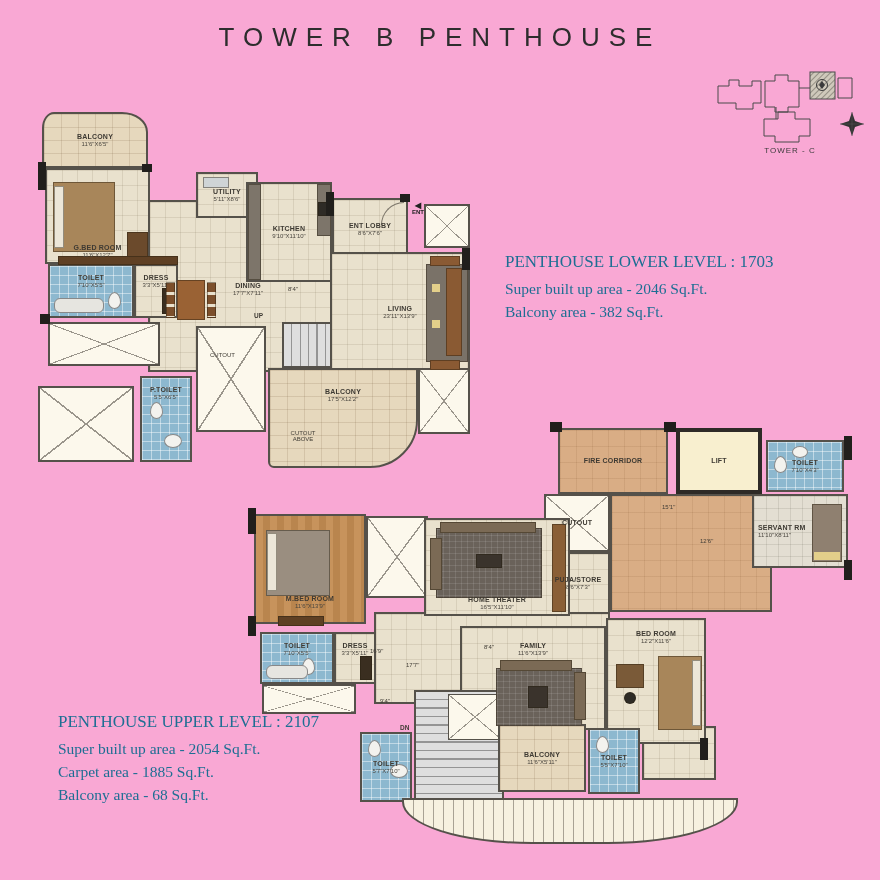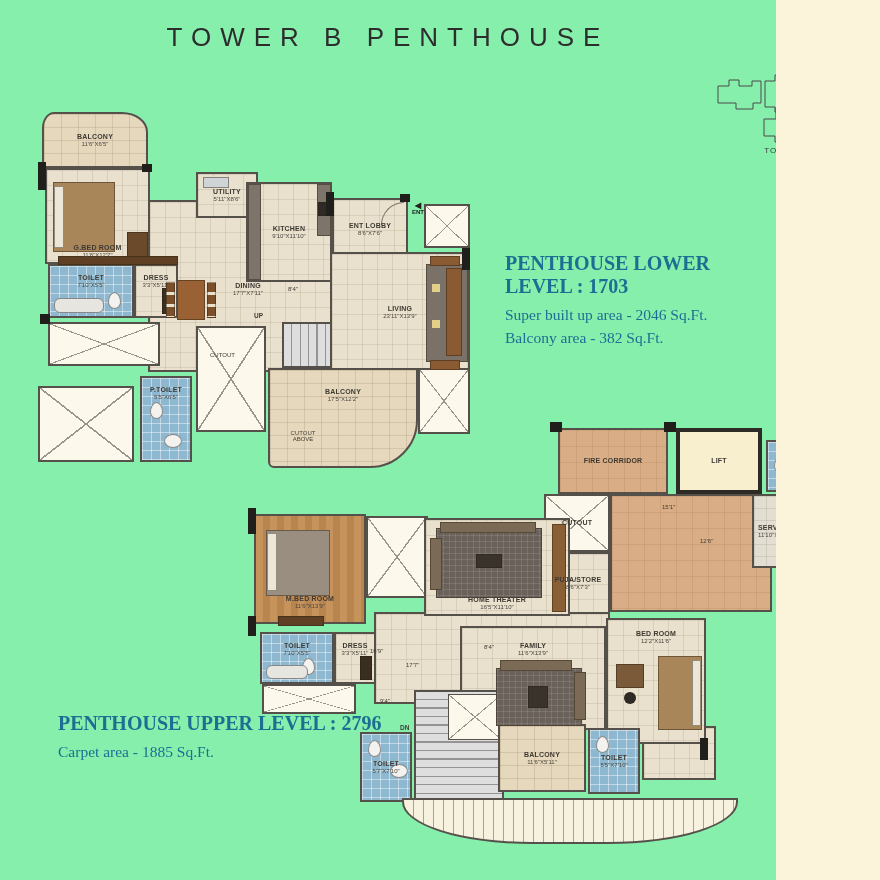--- a/index.html
+++ b/index.html
@@ -1,21 +1,21 @@
 <!DOCTYPE html>
 <html><head>
 <meta charset="utf-8">
 <style>
   html,body{margin:0;padding:0;background:#fbf3da;}
-  .page{position:relative;width:776px;height:880px;background:#86efac;overflow:hidden;font-family:"Liberation Sans",sans-serif;}
+  .page{position:relative;width:880px;height:880px;background:#f9a8d4;overflow:hidden;font-family:"Liberation Sans",sans-serif;}
   .title{position:absolute;top:22px;left:0;right:0;margin:0;text-align:center;font-size:26px;font-weight:400;
          letter-spacing:9px;color:#2d2d2d;font-family:"Liberation Sans",sans-serif;}
   
   .info{position:absolute;font-family:"Liberation Serif",serif;color:#1d6e93;}
-  .info .h{font-size:20px;font-weight:700;margin-bottom:5px;}
+  .info .h{font-size:17px;font-weight:400;margin-bottom:5px;}
   .info .l{font-size:15.5px;line-height:23px;}
   .info1{left:505px;top:252px;}
   .info2{left:58px;top:712px;}
   
   .keyplan{position:absolute;left:712px;top:66px;width:156px;height:92px;text-align:center;}
   .kp-label{font-size:8px;color:#3a3a3a;letter-spacing:1px;margin-top:-4px;}
   
   .plan{position:absolute;}
   .plan1{left:30px;top:100px;width:440px;height:372px;}
   .plan2{left:248px;top:420px;width:624px;height:428px;}
@@ -327,17 +327,19 @@
     <div class="wblk" style="left:302px;top:2px;width:12px;height:10px;"></div>
     <div class="wblk" style="left:416px;top:2px;width:12px;height:10px;"></div>
     <div class="wblk" style="left:596px;top:16px;width:8px;height:24px;"></div>
     <div class="wblk" style="left:596px;top:140px;width:8px;height:20px;"></div>
     <div class="wblk" style="left:0px;top:88px;width:8px;height:26px;"></div>
     <div class="wblk" style="left:0px;top:196px;width:8px;height:20px;"></div>
     <div class="wblk" style="left:452px;top:318px;width:8px;height:22px;"></div>
   </section>
 
   <div class="info info2">
-    <div class="h">PENTHOUSE UPPER LEVEL : 2796</div>
+    <div class="h">PENTHOUSE UPPER LEVEL : 2107</div>
+    <div class="l">Super built up area - 2054 Sq.Ft.</div>
     <div class="l">Carpet area - 1885 Sq.Ft.</div>
+    <div class="l">Balcony area - 68 Sq.Ft.</div>
   </div>
 
 </div>
 
 </body></html>

